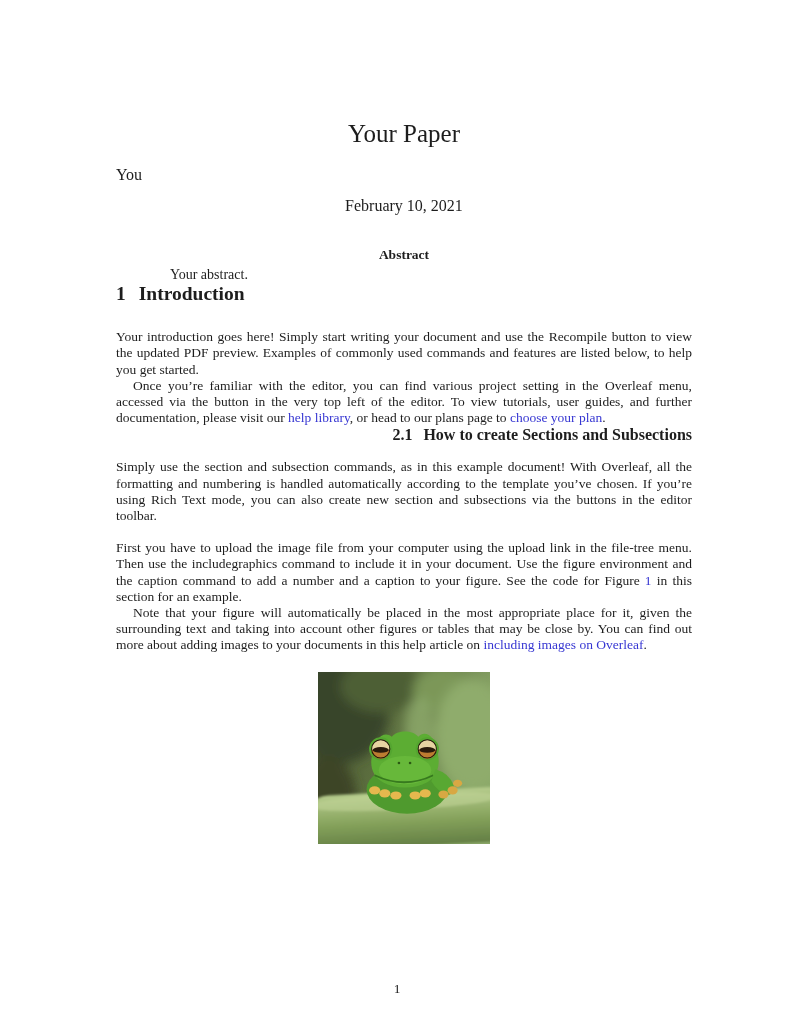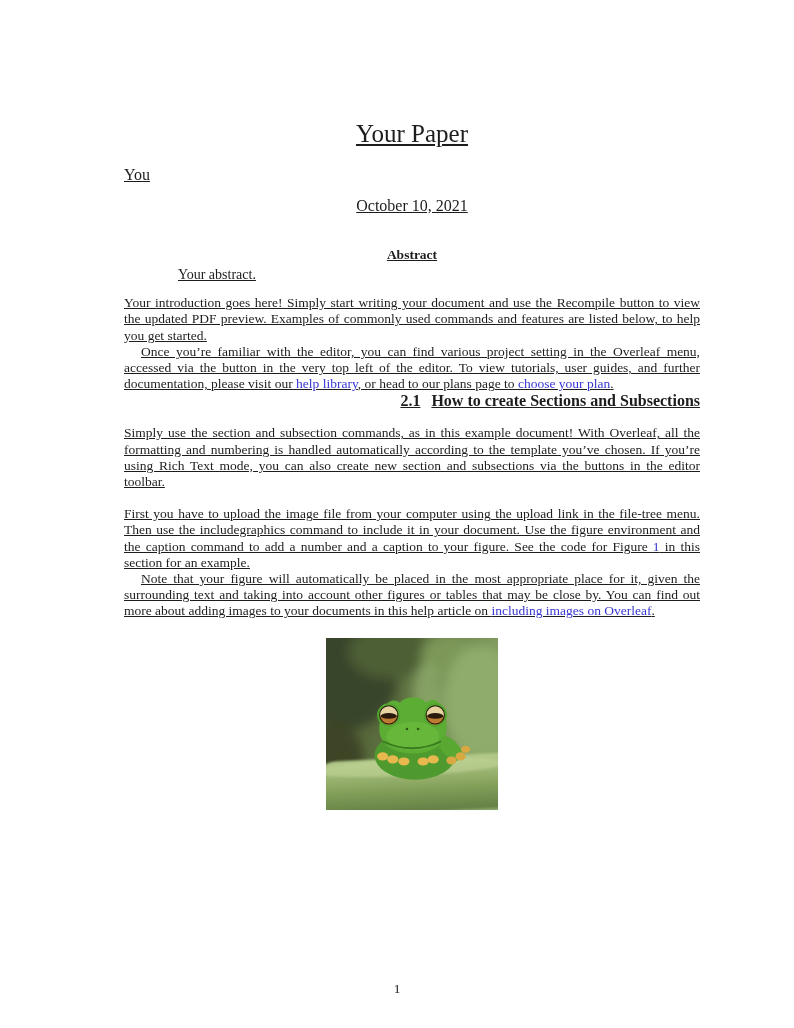--- a/index.html
+++ b/index.html
@@ -11,24 +11,23 @@
     position: relative;
     width: 794px;
     height: 1028px;
     background: #ffffff;
     font-family: "Liberation Serif", "DejaVu Serif", serif;
     color: #1d1d1d;
     overflow: hidden;
   }
   .content {
     position: absolute;
-    left: 124px;
+    left: 116px;
     top: 0;
     width: 576px;
-    text-decoration: underline;
   }
   .doc-title {
     margin-top: 119px;
     font-size: 25px;
     line-height: 29px;
     text-align: center;
     font-weight: 400;
   }
   .doc-author {
     margin-top: 18px;
@@ -73,21 +72,21 @@
   .mt-sec1   { margin-top: 23px; }
   .mt-sec2   { margin-top: 16px; }
   .mt-sub    { margin-top: 17px; }
   .mt-sub2   { margin-top: 21px; }
   p.body-par {
     margin: 0;
     font-size: 13.5px;
     line-height: 16.2px;
     text-align: justify;
   }
-  p.first-par { margin-top: 12px; }
+  p.first-par { margin-top: 25px; }
   p.after-head { margin-top: 16px; }
   p.indented { text-indent: 17px; }
   a.doclink {
     color: var(--link, #3636d2);
     text-decoration: none;
     cursor: pointer;
   }
   .figure-block {
     margin-top: 18px;
     text-align: center;
@@ -113,25 +112,26 @@
   }
 </style>
 </head>
 <body>
 
 <div class="page">
   <div class="content">
 
     <div class="doc-title">Your Paper</div>
     <div class="doc-author">You</div>
-    <div class="doc-date">October 10, 2021</div>
+    <div class="doc-date">February 10, 2021</div>
 
     <div class="abstract-heading">Abstract</div>
     <div class="abstract-text">Your abstract.</div>
 
+    <h1 class="sec mt-sec1"><span class="sec-num">1</span><span>Introduction</span></h1>
 
     <p class="body-par first-par">Your introduction goes here! Simply start writing your document and use the Recompile button to view the updated PDF preview. Examples of commonly used commands and features are listed below, to help you get started.</p>
 
     <p class="body-par indented"><span>Once you’re familiar with the editor, you can find various project setting in the Overleaf menu, accessed via the button in the very top left of the editor. To view tutorials, user guides, and further documentation, please visit our </span><a class="doclink">help library</a><span>, or head to our plans page to </span><a class="doclink">choose your plan</a><span>.</span></p>
 
 
     <h2 class="subsec mt-sub"><span class="sec-num">2.1</span><span>How to create Sections and Subsections</span></h2>
 
     <p class="body-par after-head">Simply use the section and subsection commands, as in this example document! With Overleaf, all the formatting and numbering is handled automatically according to the template you’ve chosen. If you’re using Rich Text mode, you can also create new section and subsections via the buttons in the editor toolbar.</p>
 

